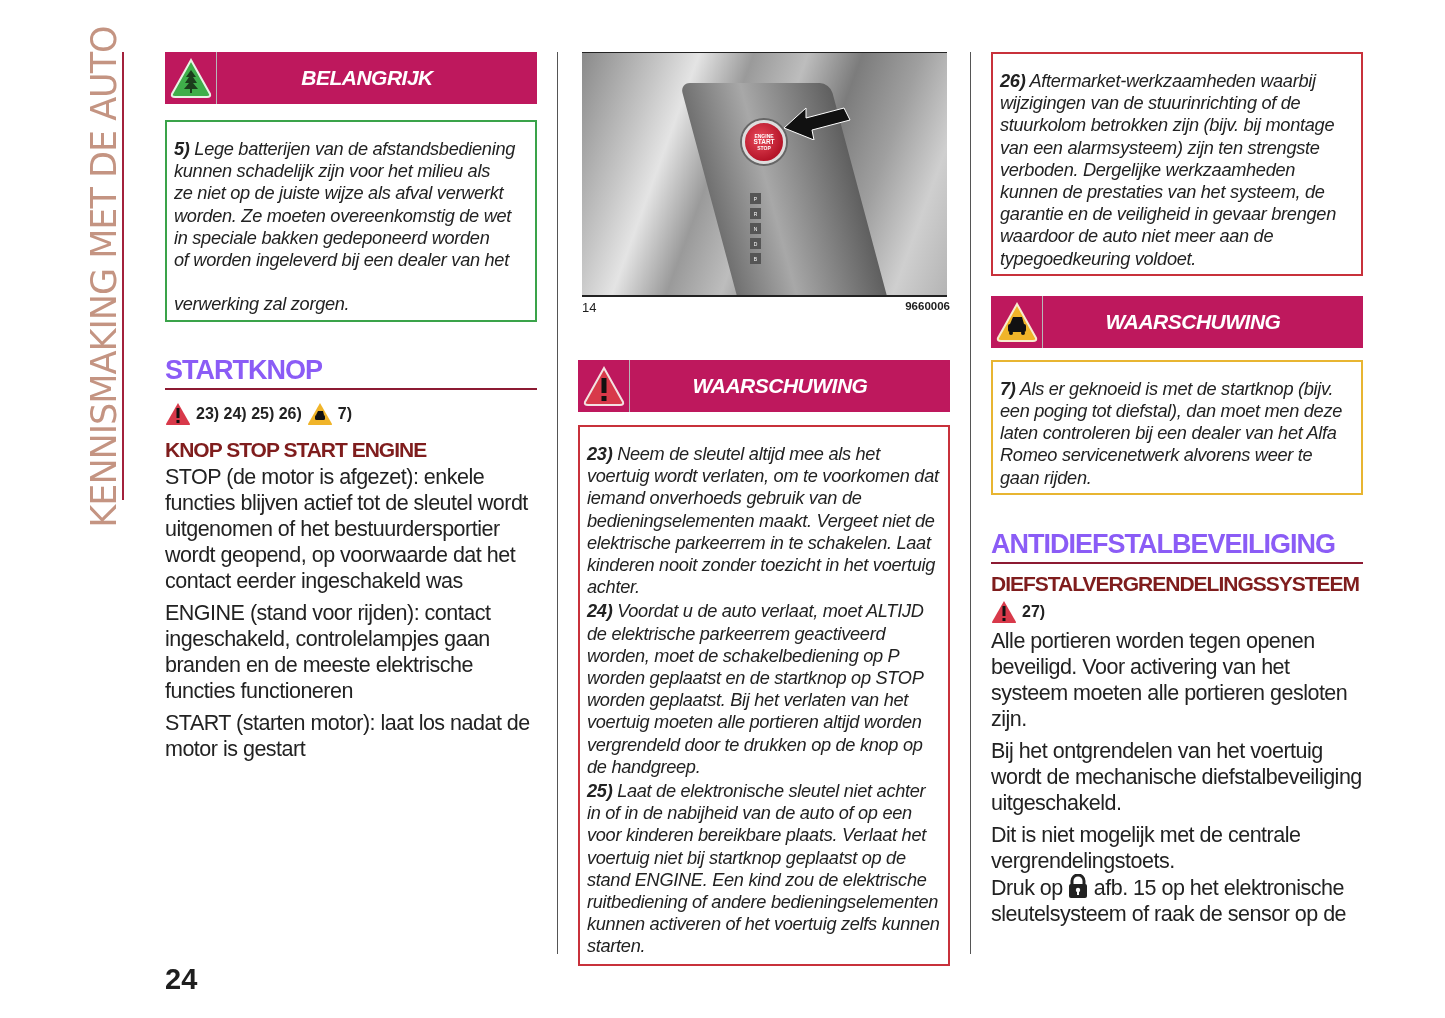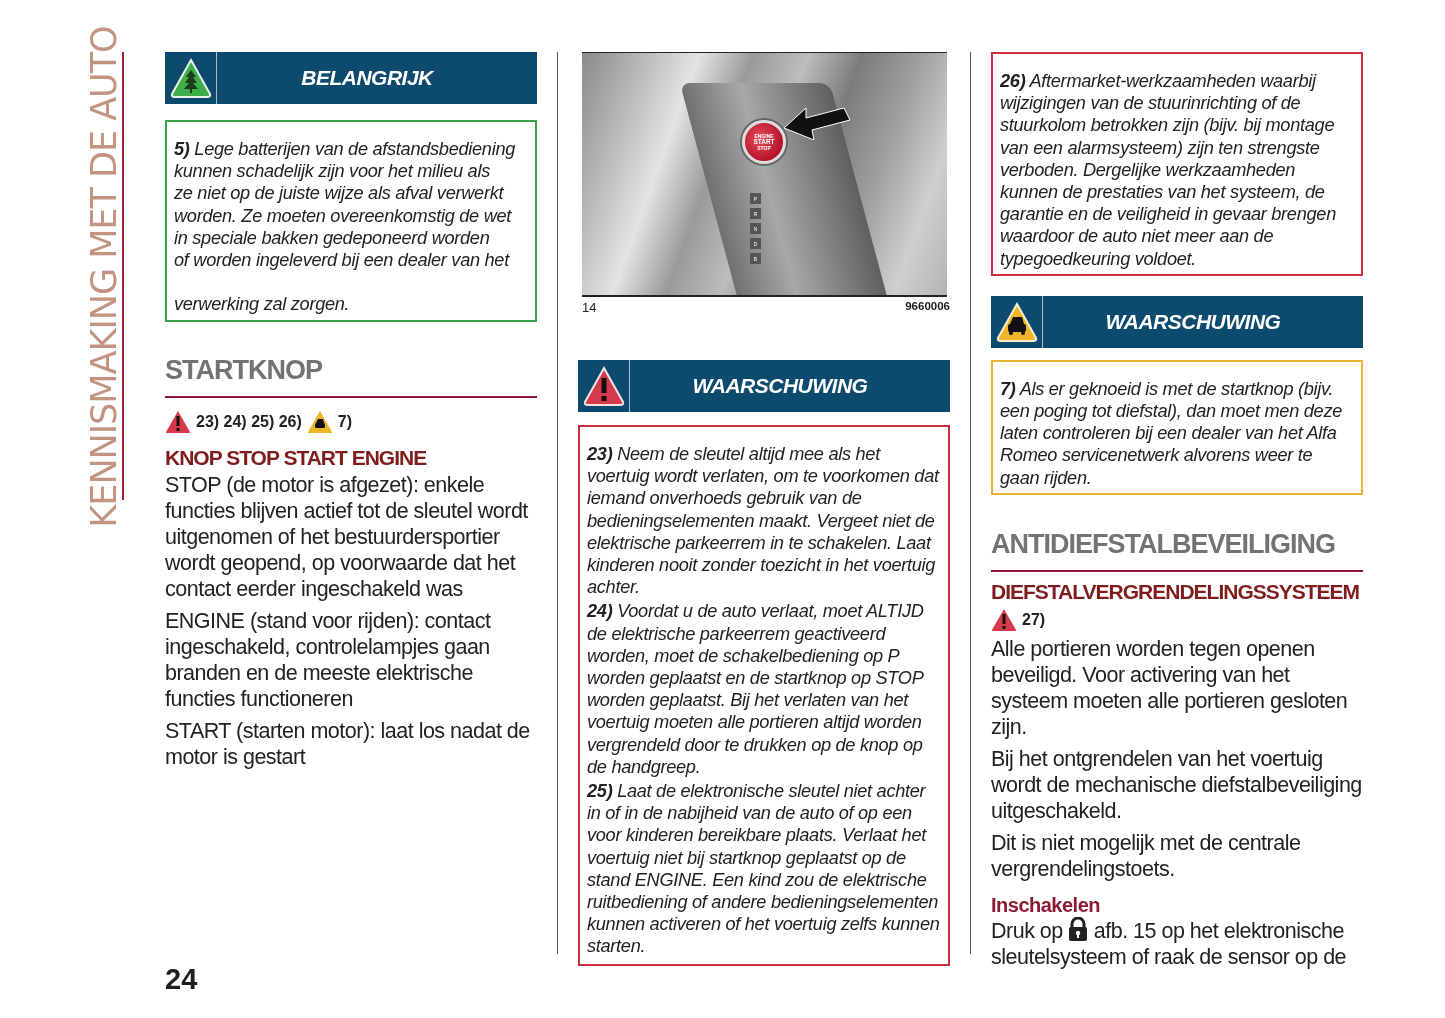--- a/index.html
+++ b/index.html
@@ -16,32 +16,32 @@
     color: #c49482; letter-spacing: -1px; transform-origin: center;
   }
   .side-rule { position: absolute; left: 122px; top: 52px; width: 2px; height: 448px; background: #a3213c; }
 
   .col { position: absolute; top: 52px; }
   .col1 { left: 165px; width: 372px; }
   .col2 { left: 578px; width: 372px; }
   .col3 { left: 991px; width: 372px; }
   .vdiv { position: absolute; top: 52px; width: 1px; height: 902px; background: #555; }
 
-  .banner { height: 52px; background: #0c4a6e; display: flex; align-items: center; position: relative; }
+  .banner { height: 52px; background: #be185d; display: flex; align-items: center; position: relative; }
   .banner .ico { width: 52px; height: 52px; display: flex; align-items: center; justify-content: center; border-right: 1px solid #b7b8b8; }
   .banner .label { flex: 1; text-align: center; color: #fff; font-weight: bold; font-style: italic; font-size: 21px; letter-spacing: -0.5px; padding-right: 20px; }
 
   .note { border: 2px solid; padding: 16px 6px 4px 7px; font-style: italic; font-size: 18.2px; line-height: 22.2px; color: #222; letter-spacing: -0.3px; }
   .note.green { border-color: #3aa34a; }
   .note.red { border-color: #c8313b; }
   .note.yellow { border-color: #e8b531; }
   .note .num { font-weight: bold; font-style: italic; }
   .note p + p { margin-top: 2px; }
 
-  .h1 { color: #737373; font-weight: bold; font-size: 27px; letter-spacing: -1px; padding-bottom: 10px; border-bottom: 2px solid #8c1a32; }
+  .h1 { color: #8b5cf6; font-weight: bold; font-size: 27px; letter-spacing: -1px; padding-bottom: 2px; border-bottom: 2px solid #8c1a32; }
   .h2 { color: #7f1d1d; font-weight: bold; font-size: 21px; letter-spacing: -1px; }
   .h3 { color: #8c1a32; font-weight: bold; font-size: 20px; letter-spacing: -0.5px; }
   .body { font-size: 21.5px; line-height: 26px; color: #222; letter-spacing: -0.5px; }
   .body p + p { margin-top: 6px; }
   .refs { display: flex; align-items: center; gap: 5px; font-size: 16px; font-weight: bold; color: #222; }
 
   .photo { width: 365px; height: 245px; border-top: 1px solid #222; border-bottom: 2px solid #222; position: relative; overflow: hidden;
     background: linear-gradient(110deg, #8a8a8a 0%, #c7c7c7 18%, #e4e4e4 26%, #9a9a9a 38%, #bdbdbd 50%, #7c7c7c 62%, #9f9f9f 75%, #cfcfcf 88%, #b4b4b4 100%); }
   .photo .console { position: absolute; left: 130px; top: 30px; width: 150px; height: 240px; transform: skewX(15deg);
     background: linear-gradient(90deg, #707070, #a8a8a8 40%, #5f5f5f 100%); border-radius: 10px; }
@@ -194,21 +194,20 @@
     </svg>
     <span>27)</span>
   </div>
 
   <div class="body" style="margin-top:4px;">
     <p>Alle portieren worden tegen openen beveiligd. Voor activering van het systeem moeten alle portieren gesloten zijn.</p>
     <p>Bij het ontgrendelen van het voertuig wordt de mechanische diefstalbeveiliging uitgeschakeld.</p>
     <p>Dit is niet mogelijk met de centrale vergrendelingstoets.</p>
   </div>
 
-  <div class="h3" style="margin-top:12px;">Inschakelen</div>
   <div class="body">
     <span>Druk op </span><svg class="lock" width="20" height="24" viewBox="0 0 20 24">
         <path d="M4 11 V7 a6 6 0 0 1 12 0 V11" fill="none" stroke="#222" stroke-width="3"></path>
         <rect x="1" y="10" width="18" height="14" rx="2" fill="#222"></rect>
         <circle cx="10" cy="16" r="2.2" fill="#fff"></circle>
         <rect x="9" y="16" width="2" height="5" fill="#fff"></rect>
       </svg><span> afb. 15 op het elektronische sleutelsysteem of raak de sensor op de</span>
   </div>
 </div>
 

